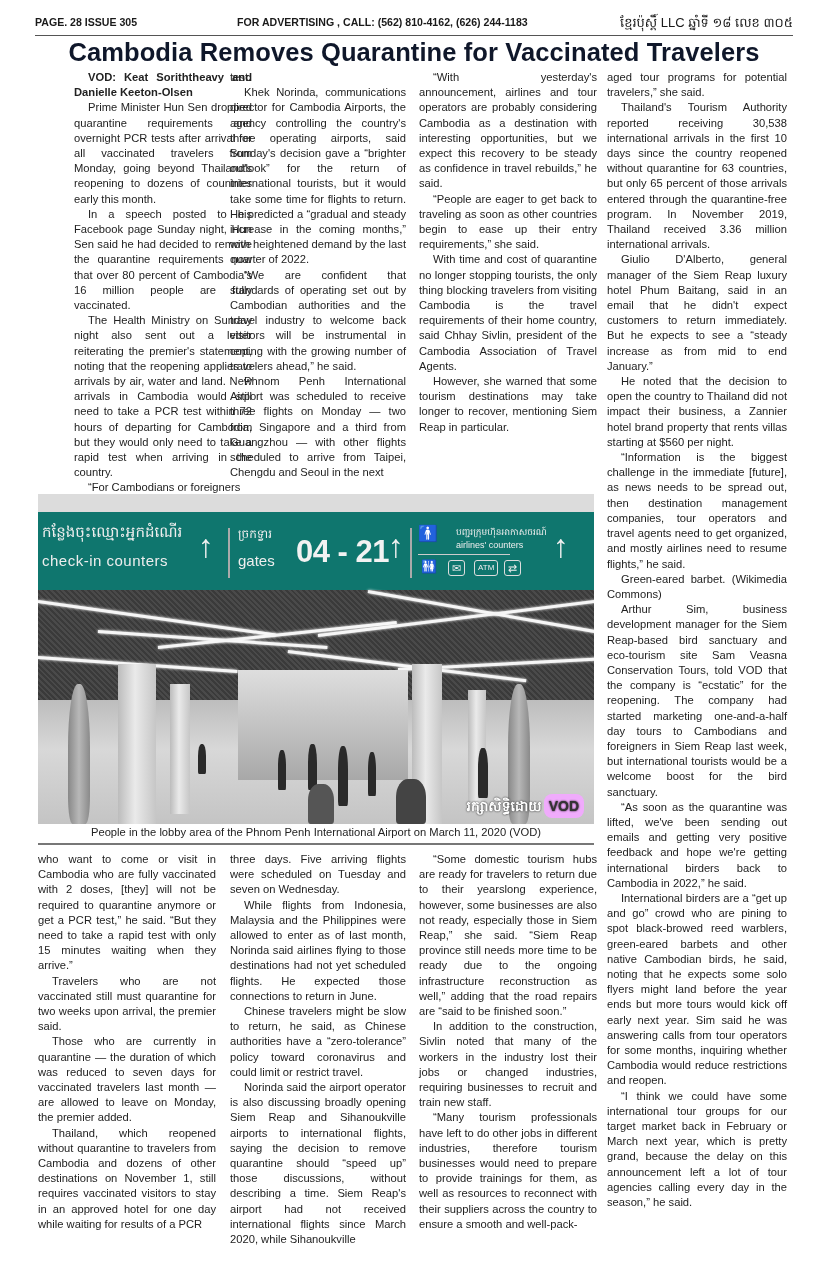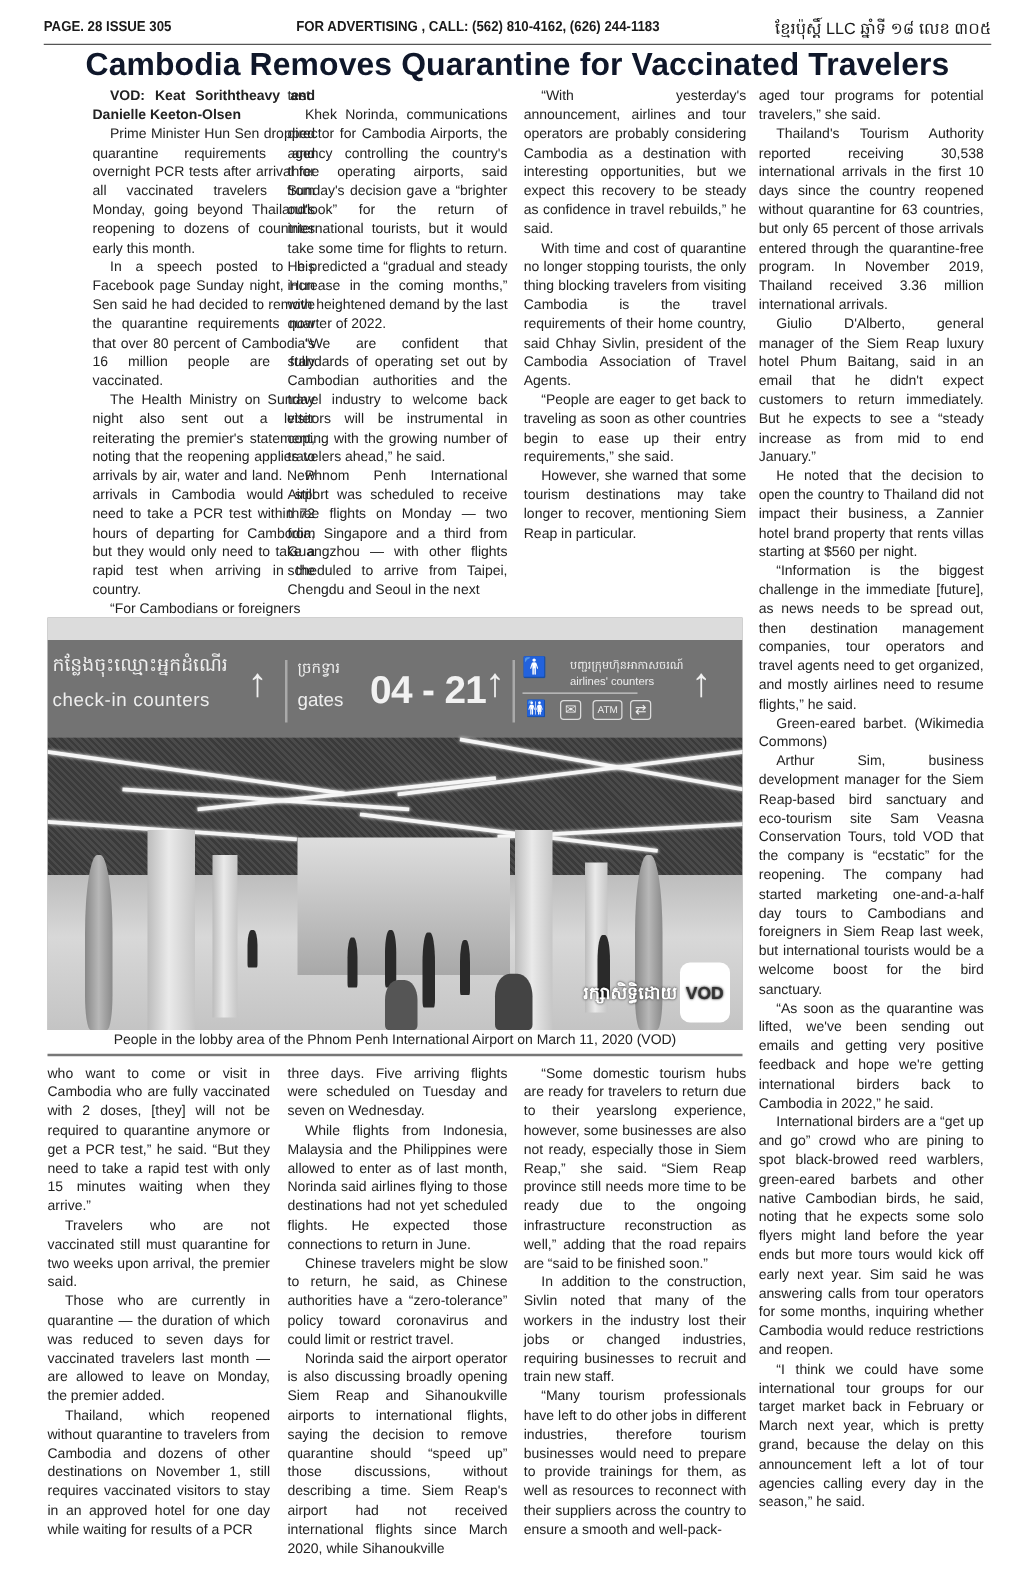--- a/index.html
+++ b/index.html
@@ -17,21 +17,21 @@
   .col p { text-indent: 14px; margin: 0; }
   .col p.noindent { text-indent: 0; }
   .col p.byline { font-weight: bold; text-indent: 14px; }
 
   .c1 { left: 38px; width: 178px; }
   .c2 { left: 230px; width: 176px; }
   .c3 { left: 419px; width: 178px; }
   .c4 { left: 607px; width: 180px; }
 
   .photo { position: absolute; left: 38px; top: 494px; width: 556px; height: 330px; overflow: hidden; background: #999; }
-  .sign { position: absolute; left: 0; top: 18px; width: 556px; height: 78px; background: #737373; }
+  .sign { position: absolute; left: 0; top: 18px; width: 556px; height: 78px; background: #0f766e; }
   .sign .top-strip { position: absolute; left: 0; top: -18px; width: 556px; height: 18px; background: #dcdcdc; }
   .sign .kh1 { position: absolute; left: 4px; top: 10px; color: #eee; font-size: 15px; }
   .sign .en1 { position: absolute; left: 4px; top: 40px; color: #eee; font-size: 15px; letter-spacing: 0.5px; }
   .sign .arrow { position: absolute; color: #f0f0f0; font-size: 32px; font-weight: bold; }
   .sign .divider { position: absolute; top: 16px; width: 1.5px; height: 50px; background: #aaa; }
   .sign .kh2 { position: absolute; left: 200px; top: 14px; color: #eee; font-size: 12px; }
   .sign .gates { position: absolute; left: 200px; top: 40px; color: #eee; font-size: 15px; }
   .sign .nums { position: absolute; left: 258px; top: 22px; color: #f2f2f2; font-size: 31px; font-weight: bold; letter-spacing: -0.5px; }
   .sign .kh3 { position: absolute; left: 418px; top: 14px; color: #eee; font-size: 9px; }
   .sign .al { position: absolute; left: 418px; top: 28px; color: #eee; font-size: 9px; }
@@ -42,21 +42,21 @@
   .ceiling { position: absolute; left: 0; top: 96px; width: 556px; height: 110px;
     background: repeating-linear-gradient(45deg, #3a3a3a 0 2px, #4a4a4a 2px 4px); }
   .light { position: absolute; height: 2.5px; background: #f6f6f6; transform-origin: left center; box-shadow: 0 0 3px #fff; }
   .floor { position: absolute; left: 0; top: 206px; width: 556px; height: 124px;
     background: linear-gradient(180deg, #bdbdbd 0%, #d8d8d8 40%, #c4c4c4 100%); }
   .pillar { position: absolute; background: linear-gradient(90deg, #bcbcbc, #eaeaea 45%, #c6c6c6); }
   .person { position: absolute; background: #2a2a2a; border-radius: 40% 40% 10% 10%; }
   .statue { position: absolute; background: linear-gradient(90deg, #888, #b8b8b8, #8a8a8a); border-radius: 45% 45% 20% 20%; }
   .mid-hall { position: absolute; left: 200px; top: 176px; width: 170px; height: 110px; background: linear-gradient(180deg,#dedede,#a8a8a8); }
   .watermark { position: absolute; right: 10px; bottom: 6px; color: #fff; font-size: 14px; font-weight: bold; text-shadow: 0 0 2px #000; }
-  .watermark .vod { display: inline-block; background: #ffffff; color: #333; border-radius: 8px; padding: 16px 5px; margin-left: 2px; font-size: 14px; }
+  .watermark .vod { display: inline-block; background: #f0abfc; color: #333; border-radius: 8px; padding: 4px 5px; margin-left: 2px; font-size: 14px; }
 
   .caption { position: absolute; left: 38px; top: 826px; width: 556px; text-align: center; font-size: 11.2px; color: #222; }
   .cap-rule { position: absolute; left: 38px; top: 843px; width: 556px; height: 1.5px; background: #777; }
 </style>
 </head>
 <body>
 
 <div class="header">
   <span class="pg">PAGE. 28  ISSUE 305</span>
   <span class="ad">FOR ADVERTISING ,  CALL: (562) 810-4162, (626) 244-1183</span>
@@ -75,22 +75,22 @@
 
 <div class="col c2" style="top:70px;">
   <p class="noindent">test.</p>
   <p>Khek Norinda, communications director for Cambodia Airports, the agency controlling the country's three operating airports, said Sunday's decision gave a “brighter outlook” for the return of international tourists, but it would take some time for flights to return. He predicted a “gradual and steady increase in the coming months,” with heightened demand by the last quarter of 2022.</p>
   <p>“We are confident that standards of operating set out by Cambodian authorities and the travel industry to welcome back visitors will be instrumental in coping with the growing number of travelers ahead,” he said.</p>
   <p>Phnom Penh International Airport was scheduled to receive three flights on Monday — two from Singapore and a third from Guangzhou — with other flights scheduled to arrive from Taipei, Chengdu and Seoul in the next</p>
 </div>
 
 <div class="col c3" style="top:70px;">
   <p>“With yesterday's announcement, airlines and tour operators are probably considering Cambodia as a destination with interesting opportunities, but we expect this recovery to be steady as confidence in travel rebuilds,” he said.</p>
+  <p>“People are eager to get back to traveling as soon as other countries begin to ease up their entry requirements,” she said.</p>
   <p>With time and cost of quarantine no longer stopping tourists, the only thing blocking travelers from visiting Cambodia is the travel requirements of their home country, said Chhay Sivlin, president of the Cambodia Association of Travel Agents.</p>
-  <p>“People are eager to get back to traveling as soon as other countries begin to ease up their entry requirements,” she said.</p>
   <p>However, she warned that some tourism destinations may take longer to recover, mentioning Siem Reap in particular.</p>
 </div>
 
 <div class="col c4" style="top:70px;">
   <p class="noindent">aged tour programs for potential travelers,” she said.</p>
   <p>Thailand's Tourism Authority reported receiving 30,538 international arrivals in the first 10 days since the country reopened without quarantine for 63 countries, but only 65 percent of those arrivals entered through the quarantine-free program. In November 2019, Thailand received 3.36 million international arrivals.</p>
   <p>Giulio D'Alberto, general manager of the Siem Reap luxury hotel Phum Baitang, said in an email that he didn't expect customers to return immediately. But he expects to see a “steady increase as from mid to end January.”</p>
   <p>He noted that the decision to open the country to Thailand did not impact their business, a Zannier hotel brand property that rents villas starting at $560 per night.</p>
   <p>“Information is the biggest challenge in the immediate [future], as news needs to be spread out, then destination management companies, tour operators and travel agents need to get organized, and mostly airlines need to resume flights,” he said.</p>
   <p>Green-eared barbet. (Wikimedia Commons)</p>

